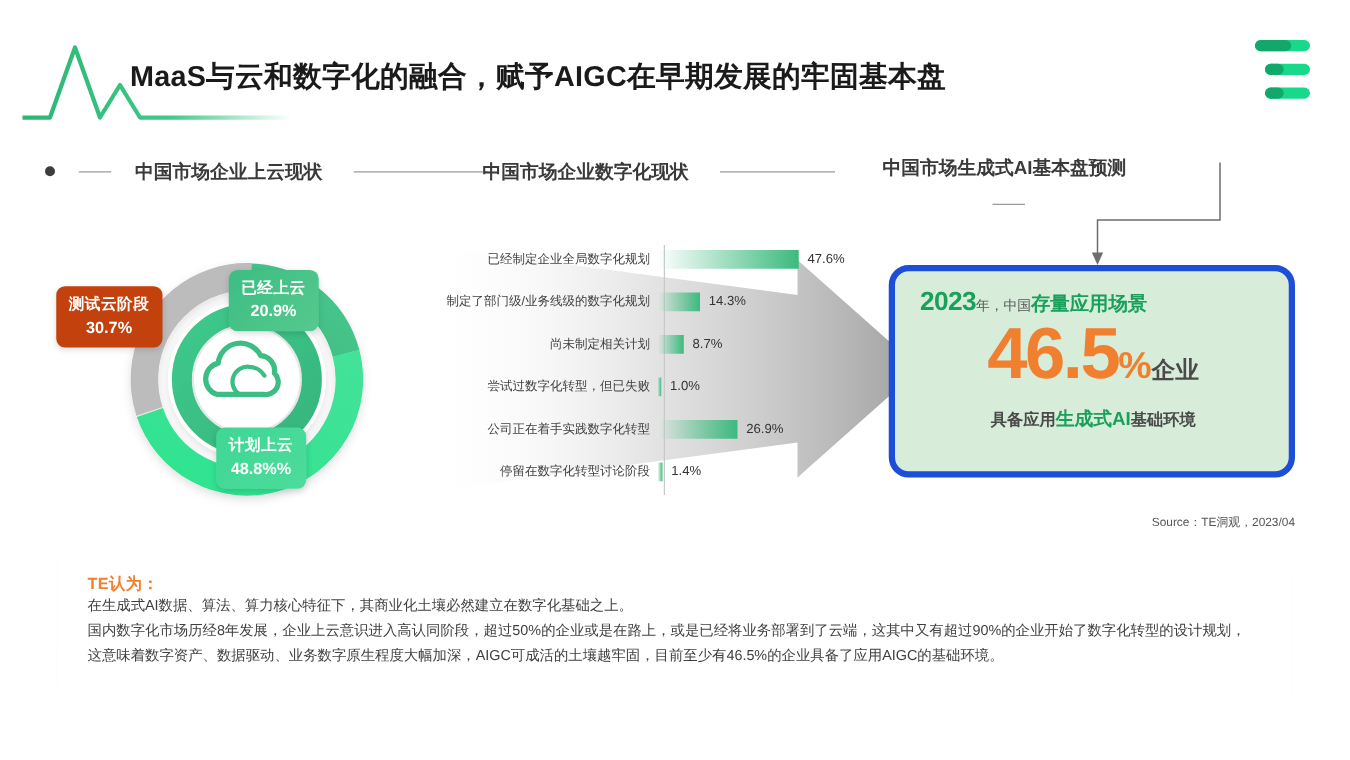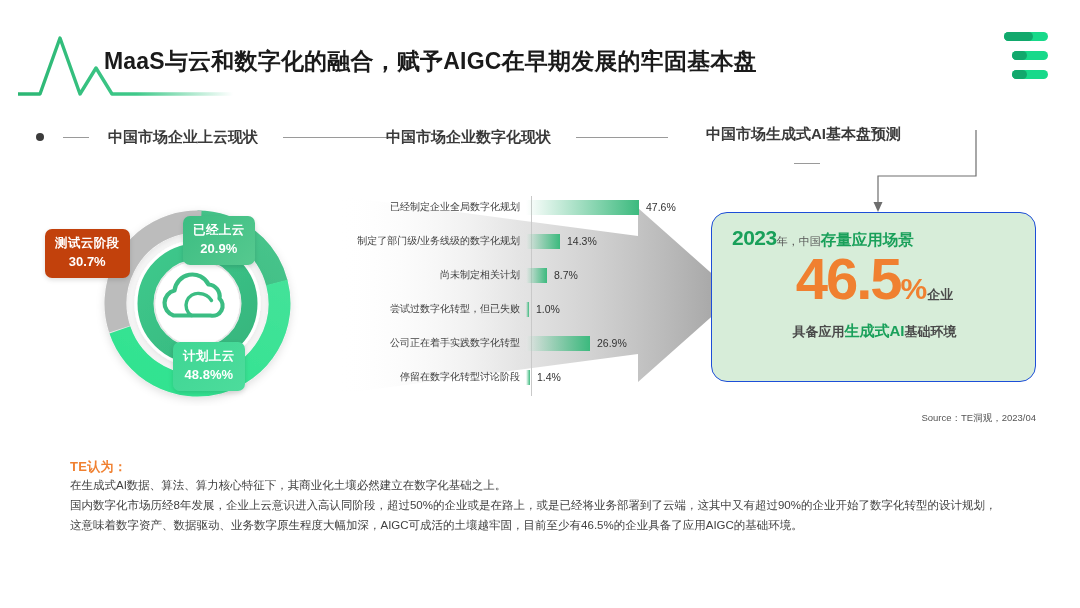--- a/index.html
+++ b/index.html
@@ -65,31 +65,31 @@
     width:188px;text-align:right;font-size:10px;color:#3f3f3f;
     white-space:nowrap;padding-right:6px;box-sizing:border-box;
   }
   .btrack{position:relative;flex:1;height:26px;display:flex;align-items:center;}
   .bfill{height:15px;background:linear-gradient(90deg,rgba(255,255,255,.06),#3cba7e);border-radius:0;}
   .bval{font-size:10.5px;color:#333;margin-left:7px;white-space:nowrap;font-weight:500;}
 
   
   .card{
     position:absolute;left:711px;top:212px;width:325px;height:170px;
-    background:#d7edd9;border:1px solid #1d4ed8;border-radius:16px;
+    background:#d7edd9;border:5px solid #1d4ed8;border-radius:16px;
     box-sizing:border-box;padding:14px 18px 12px 20px;
   }
   .c-l1{font-size:15px;color:#4a4a4a;font-weight:bold;white-space:nowrap;line-height:1;}
   .c-l1 .yr{font-size:21px;color:#19a05a;font-weight:bold;letter-spacing:-.5px;}
   .c-l1 .sm{font-size:11px;font-weight:normal;color:#555;}
   .c-l1 .gn{color:#19a05a;font-size:15.5px;font-weight:bold;}
   .c-big{margin-top:2px;text-align:center;line-height:1;white-space:nowrap;}
   .c-big .num{font-size:58px;font-weight:bold;color:#f08030;letter-spacing:-2px;}
   .c-big .pct{font-size:30px;font-weight:bold;color:#f08030;}
-  .c-big .ent{font-size:13px;font-weight:bold;color:#4a4a4a;}
+  .c-big .ent{font-size:19px;font-weight:bold;color:#4a4a4a;}
   .c-l3{margin-top:14px;text-align:center;font-size:13px;color:#4a4a4a;font-weight:bold;white-space:nowrap;}
   .c-l3 .gn{color:#19a05a;font-size:15px;}
   .source{position:absolute;right:44px;top:412px;font-size:9.5px;color:#555;white-space:nowrap;}
 
   
   .note{
     position:absolute;left:46px;top:444px;width:988px;height:116px;
     background:#fff;box-sizing:border-box;
     padding:14px 22px 0 24px;
   }

